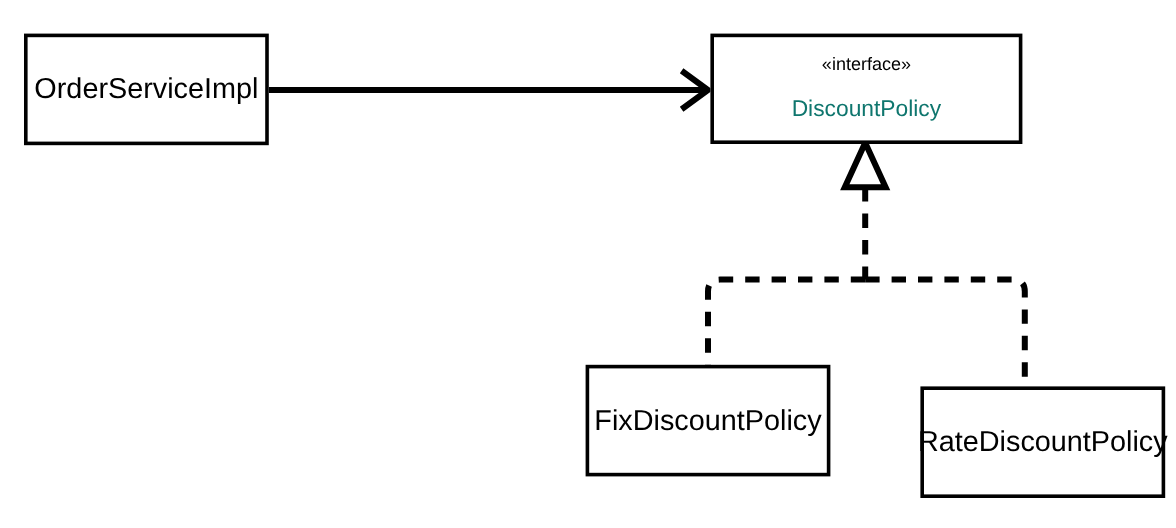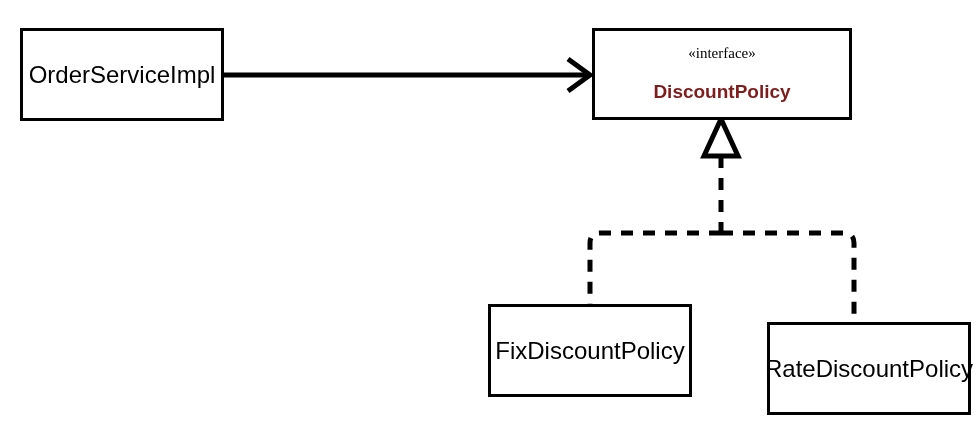--- a/index.html
+++ b/index.html
@@ -31,26 +31,25 @@
   .class-name {
     font-size: 24px;
     color: #000000;
     white-space: nowrap;
   }
   .stereotype {
     font-size: 15px;
     color: #000000;
     white-space: nowrap;
     margin-bottom: 19px;
-    font-family: Liberation Serif, serif;
   }
   .iface-name {
     font-size: 19px;
-    font-weight: bold;
-    color: #7f1d1d;
+    font-weight: normal;
+    color: #0f766e;
     white-space: nowrap;
   }
   #edges {
     position: absolute;
     left: 0;
     top: 0;
     width: 980px;
     height: 440px;
     pointer-events: none;
   }

